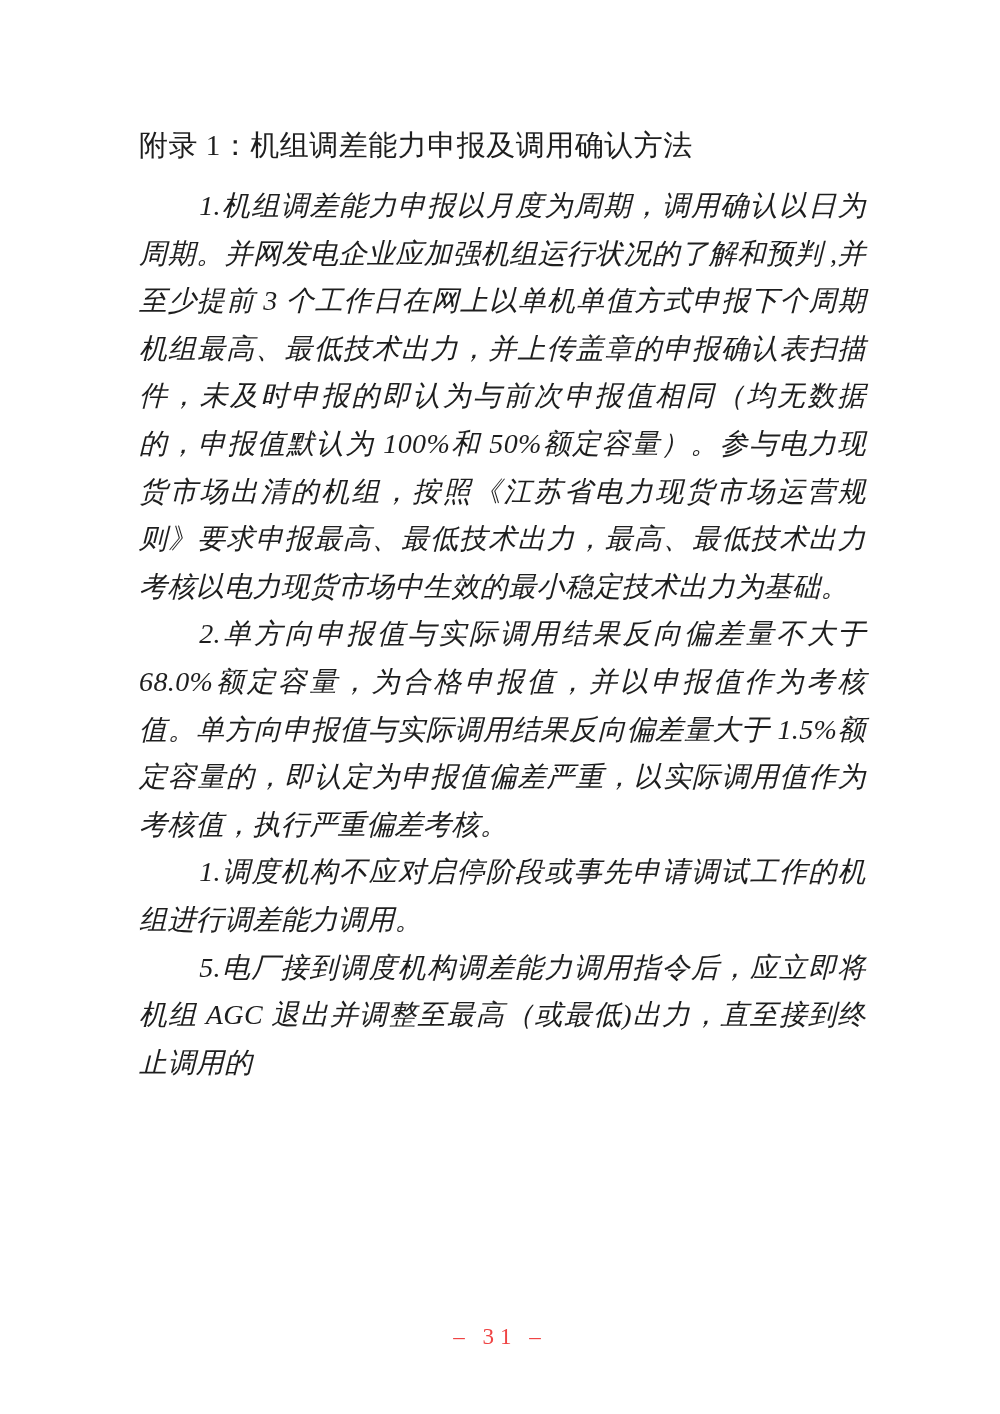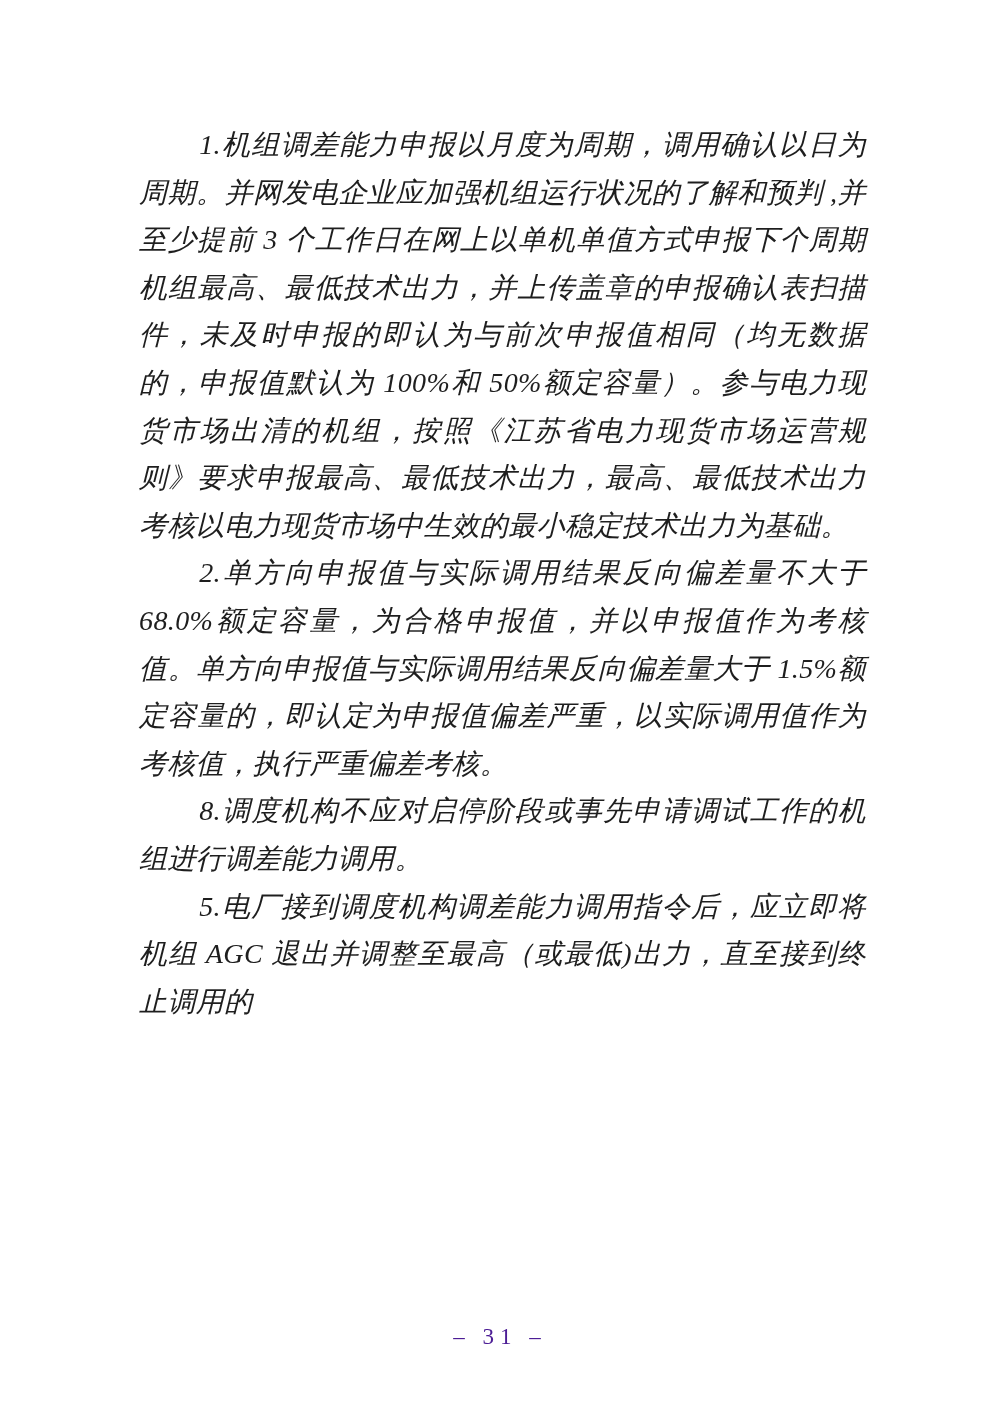--- a/index.html
+++ b/index.html
@@ -42,31 +42,32 @@
   }
   .footer {
     position: absolute;
     left: 0;
     top: 1324px;
     width: 100%;
     text-align: center;
   }
   .page-number {
     font-size: 23px;
-    color: #4c1d95;
+    color: #ef4444;
     letter-spacing: 6px;
   }
 </style>
 </head>
 <body>
 
 <div class="page">
   <div class="content">
+    <h1 class="doc-title">附录 1：机组调差能力申报及调用确认方法</h1>
     <p class="para">1.机组调差能力申报以月度为周期，调用确认以日为周期。并网发电企业应加强机组运行状况的了解和预判 ,并至少提前 3 个工作日在网上以单机单值方式申报下个周期机组最高、最低技术出力，并上传盖章的申报确认表扫描件，未及时申报的即认为与前次申报值相同（均无数据的，申报值默认为 100%和 50%额定容量）。参与电力现货市场出清的机组，按照《江苏省电力现货市场运营规则》要求申报最高、最低技术出力，最高、最低技术出力考核以电力现货市场中生效的最小稳定技术出力为基础。</p>
     <p class="para">2.单方向申报值与实际调用结果反向偏差量不大于 68.0%额定容量，为合格申报值，并以申报值作为考核值。单方向申报值与实际调用结果反向偏差量大于 1.5%额定容量的，即认定为申报值偏差严重，以实际调用值作为考核值，执行严重偏差考核。</p>
-    <p class="para">8.调度机构不应对启停阶段或事先申请调试工作的机组进行调差能力调用。</p>
+    <p class="para">1.调度机构不应对启停阶段或事先申请调试工作的机组进行调差能力调用。</p>
     <p class="para">5.电厂接到调度机构调差能力调用指令后，应立即将机组 AGC 退出并调整至最高（或最低)出力，直至接到终止调用的</p>
   </div>
 
   <div class="footer">
     <span class="page-number">– 31 –</span>
   </div>
 </div>
 
 </body></html>

